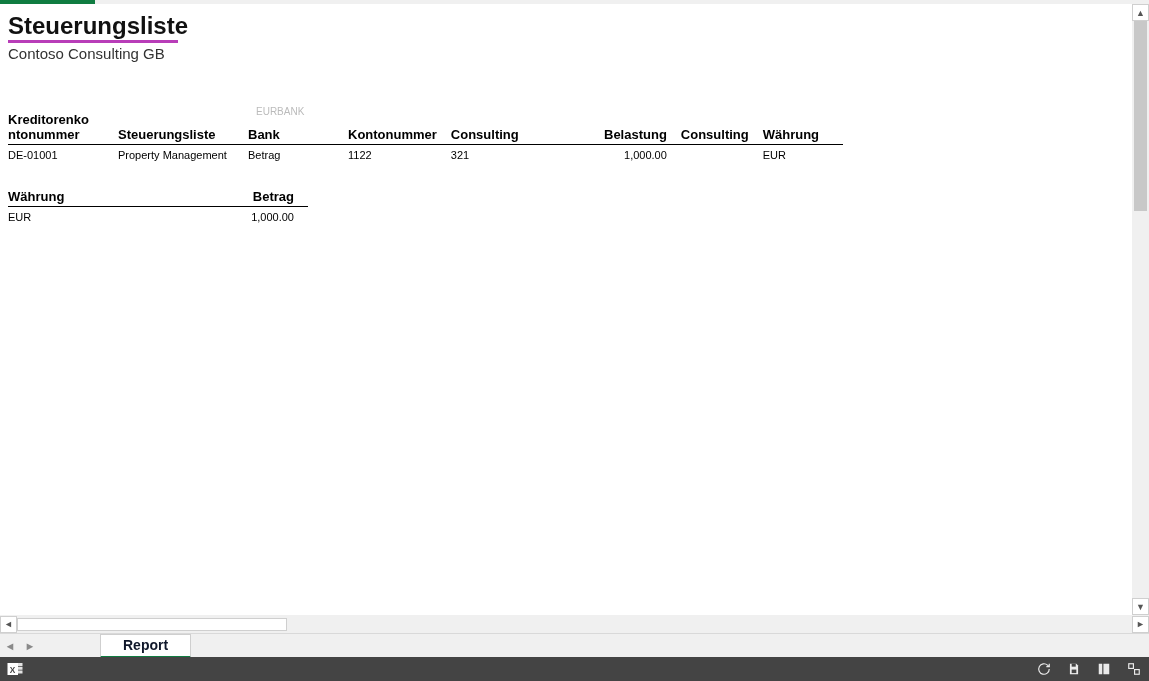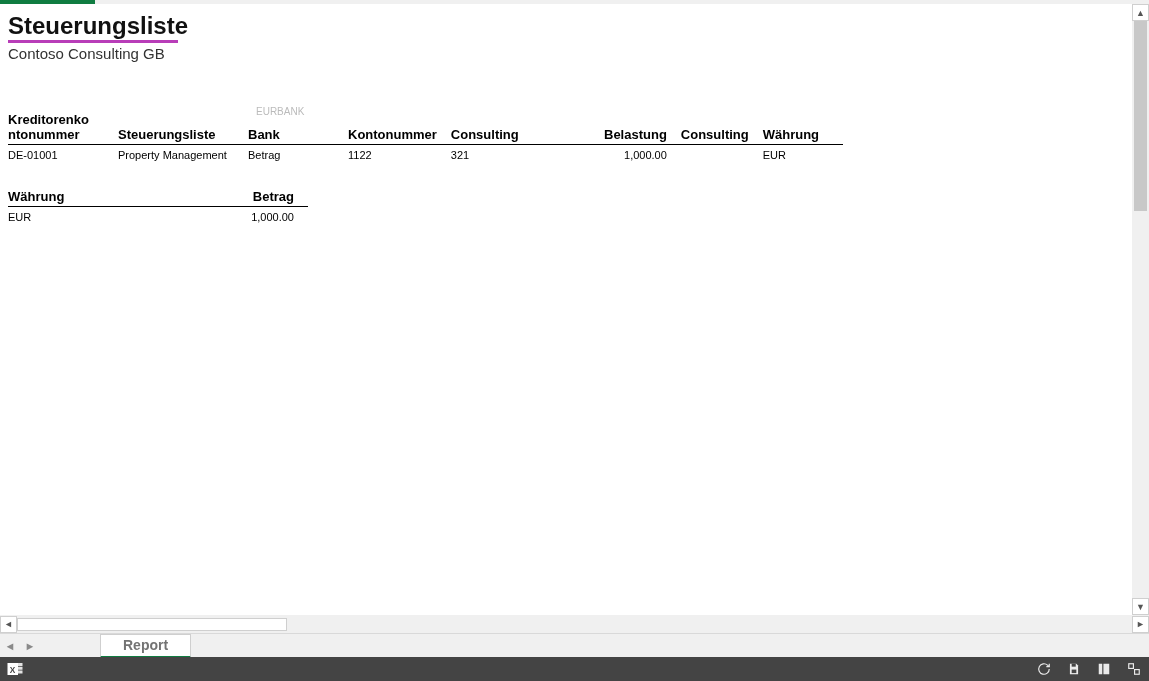--- a/index.html
+++ b/index.html
@@ -34,21 +34,21 @@
   th { font-size: 13px; font-weight: 700; text-align: left; padding: 2px 14px 2px 0; vertical-align: bottom; white-space: pre-line; }
   td { font-size: 11px; padding: 4px 14px 2px 0; vertical-align: top; margin-left: 44px; }
   .hdr-row th { border-bottom: 1.5px solid #000; }
   .rt { text-align: right; }
   .ghost { color: #bbb; font-size: 10px; position: absolute; }
 
   .tbl2 { margin-top: 24px; }
 
   .tabstrip { height: 24px; background: #f0f0f0; display: flex; align-items: center; border-top: 1px solid #d9d9d9; }
   .tabstrip .nav { width: 20px; text-align: center; color: #8a8a8a; font-size: 11px; }
-  .tabstrip .tab { margin-left: 60px; height: 24px; padding: 0 22px; background: #fff; border: 1px solid #cfcfcf; border-bottom: 2px solid #107c41; display: flex; align-items: center; font-weight: 700; color: #737373; font-size: 14px; }
+  .tabstrip .tab { margin-left: 60px; height: 24px; padding: 0 22px; background: #fff; border: 1px solid #cfcfcf; border-bottom: 2px solid #107c41; display: flex; align-items: center; font-weight: 700; color: #0f172a; font-size: 14px; }
 
   .statusbar { height: 24px; background: #444444; display: flex; align-items: center; justify-content: space-between; padding: 0 6px; }
   .statusbar .left { display: flex; align-items: center; gap: 6px; }
   .statusbar .right { display: flex; align-items: center; gap: 12px; }
   .excel-icon { width: 18px; height: 18px; }
   .sicon { color: #eaeaea; font-size: 14px; width: 18px; height: 18px; display:flex; align-items:center; justify-content:center; }
 
   .col-kknr { width: 110px; }
   .col-kname{ width: 130px; }
   .col-bank { width: 100px; }

